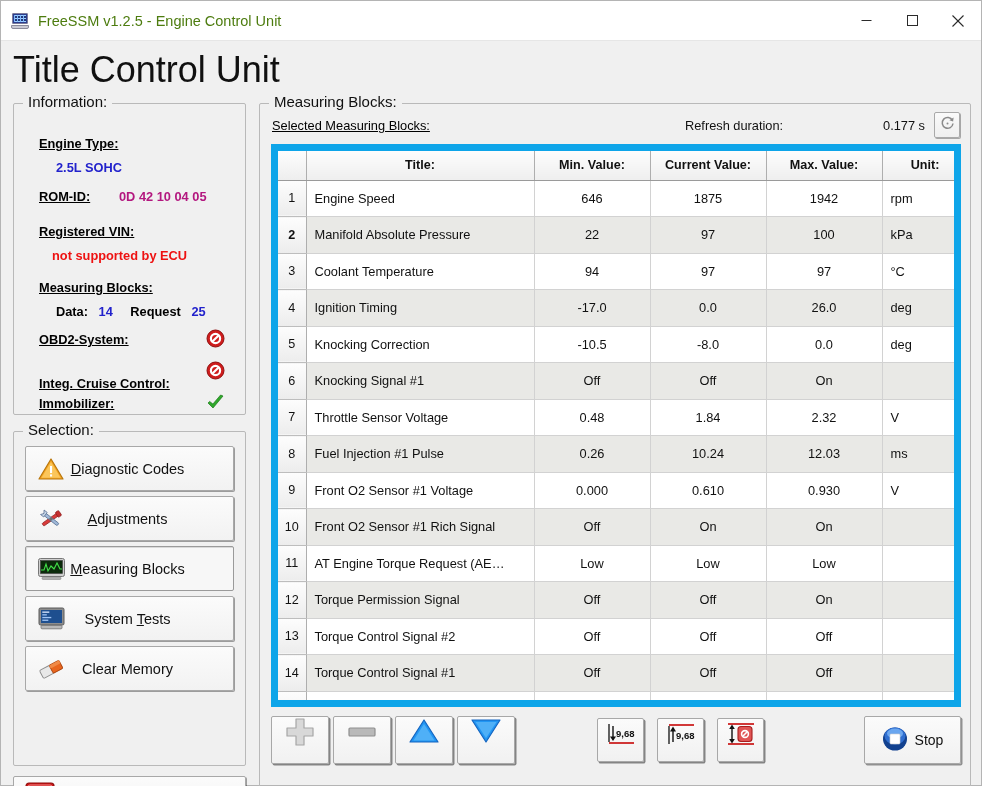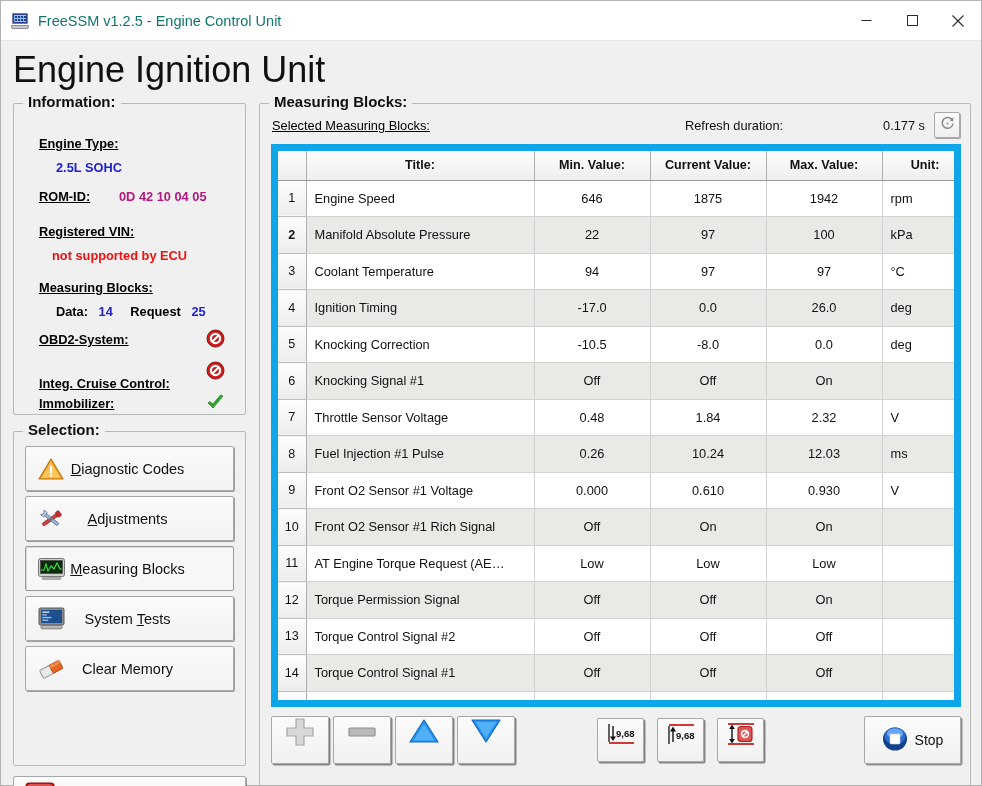--- a/index.html
+++ b/index.html
@@ -40,21 +40,21 @@
     background:
       repeating-linear-gradient(90deg, #7fb8ff 0 1px, transparent 1px 3px),
       repeating-linear-gradient(0deg, #9fd0ff 0 1px, transparent 1px 3px),
       #223a7a;
   }
   .app-icon .base {
     position: absolute; left: 0; bottom: 0; width: 18px; height: 4px;
     background: #c9c9d4; border: 1px solid #8a8a9a; border-radius: 0 0 2px 2px;
   }
   #title-text {
-    font-size: 14.5px; color: #0f766e; white-space: nowrap;
+    font-size: 14.5px; color: #4d7c0f; white-space: nowrap;
   }
   #title-buttons { display: flex; height: 40px; flex: none; }
   .winbtn {
     width: 46px; height: 40px;
     display: flex; align-items: center; justify-content: center;
     color: #2b2b2b;
   }
   .winbtn svg { display: block; }
 
   
@@ -71,21 +71,21 @@
 
   
   .groupbox {
     position: absolute;
     border: 1px solid #b9b9b9;
     border-radius: 2px;
   }
   .groupbox > .gb-title {
     position: absolute; top: -11px; left: 9px;
     background: #f0f0f0; padding: 0 5px;
-    font-size: 15px; font-weight: bold; color: #101010;
+    font-size: 15px; font-weight: normal; color: #101010;
     white-space: nowrap;
   }
 
   
   #info-box { left: 12px; top: 62px; width: 233px; height: 312px; }
   #info-inner { position: absolute; left: 0; top: 12px; right: 0; bottom: 0; }
   .info-line { position: absolute; white-space: nowrap; font-size: 12.8px; }
   .lbl { font-weight: bold; color: #000; text-decoration: underline; }
   .val-blue { color: #2222cc; font-weight: bold; }
   .val-magenta { color: #b3177f; font-weight: bold; }
@@ -238,21 +238,21 @@
         <svg width="12" height="12" viewBox="0 0 12 12">
             <line x1="0.5" y1="0.5" x2="11.5" y2="11.5" stroke="currentColor" stroke-width="1.1"></line>
             <line x1="11.5" y1="0.5" x2="0.5" y2="11.5" stroke="currentColor" stroke-width="1.1"></line>
           </svg>
       </div>
     </div>
   </div>
 
   <div id="client">
 
-    <div id="page-title">Engine Ignition Unit</div>
+    <div id="page-title">Title Control Unit</div>
 
     <div class="groupbox" id="info-box">
       <div class="gb-title">Information:</div>
       <div id="info-inner">
 
         <div class="info-line" style="left:25px; top:20px;">
           <span class="lbl">Engine Type:</span>
         </div>
         <div class="info-line" style="left:42px; top:44px;">
           <span class="val-blue">2.5L SOHC</span>

